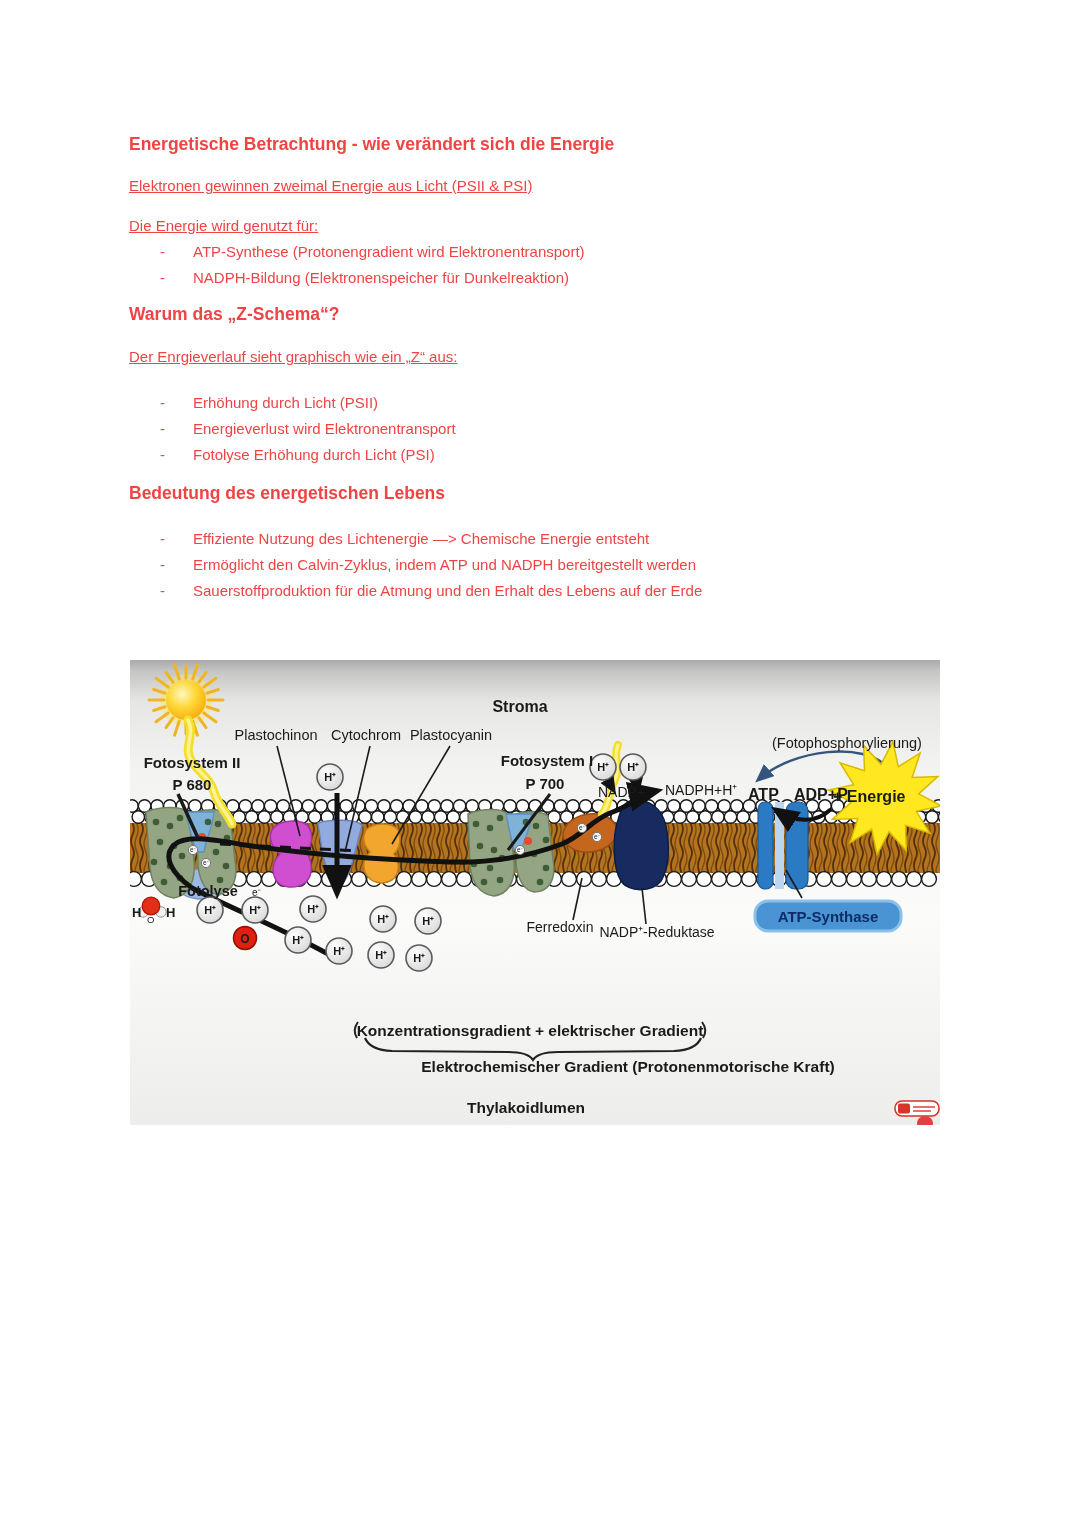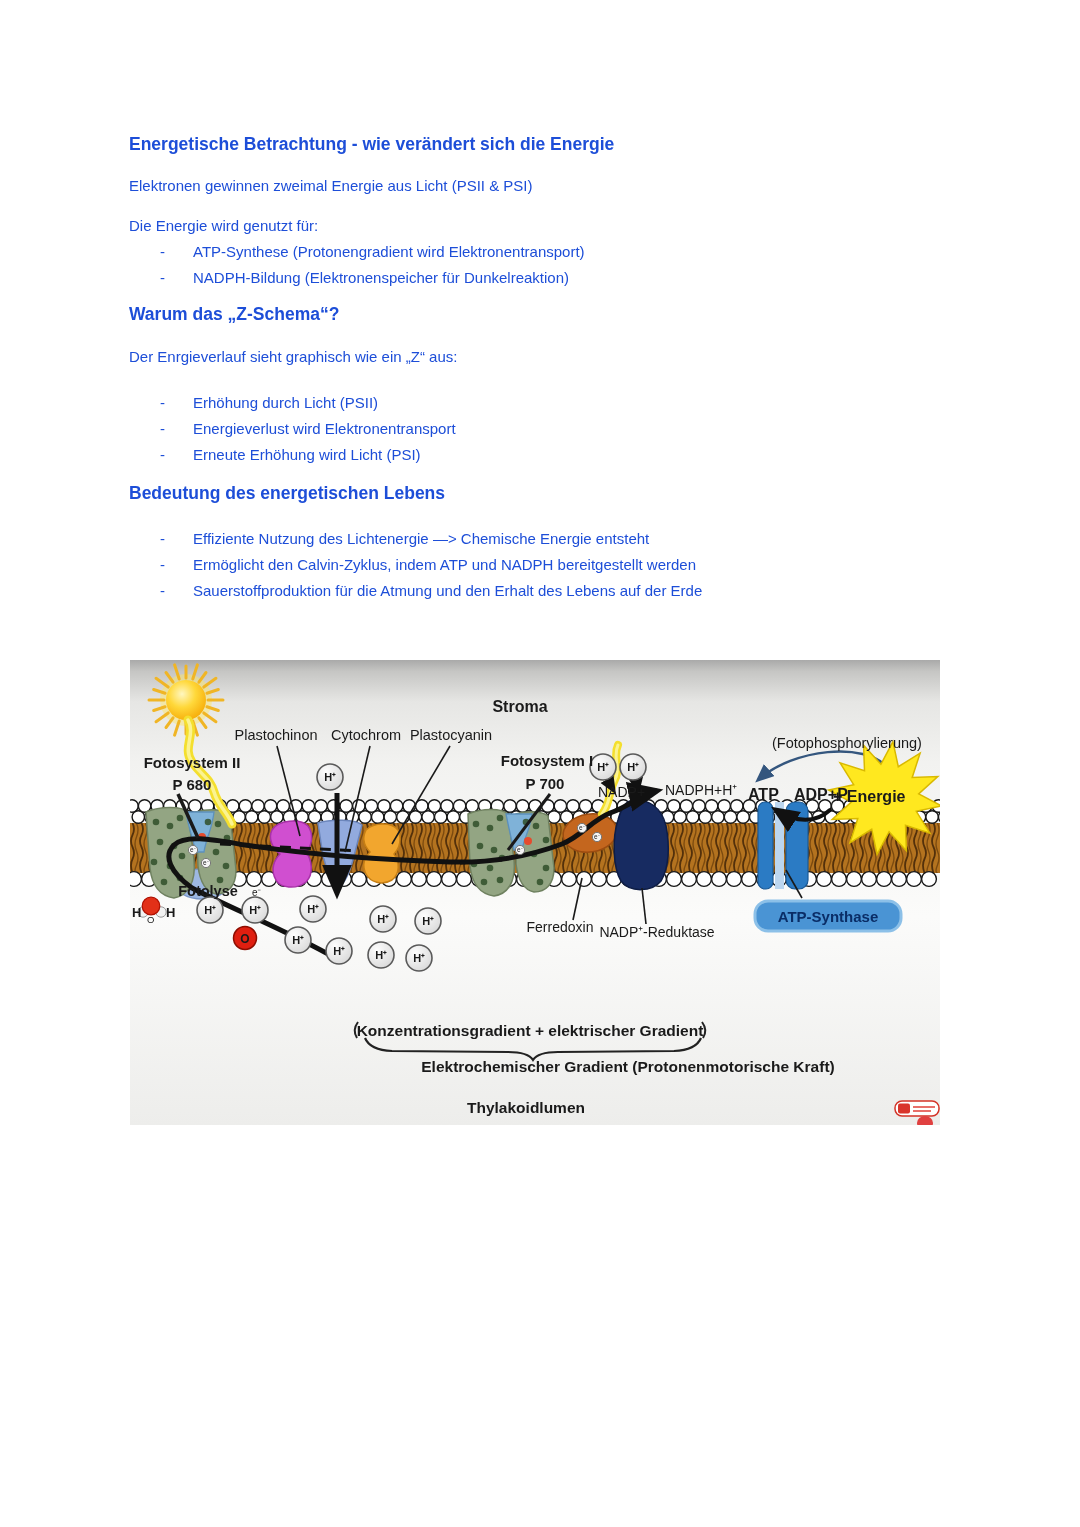--- a/index.html
+++ b/index.html
@@ -1,21 +1,21 @@
 <!DOCTYPE html>
 <html><head>
 <meta charset="utf-8">
 <style>
   html,body{margin:0;padding:0;background:#ffffff;}
   .page{position:relative;width:1080px;height:1527px;background:#fff;
-        font-family:"Liberation Sans",sans-serif;color:#1d4ed8;overflow:hidden;}
+        font-family:"Liberation Sans",sans-serif;color:#ef4444;overflow:hidden;}
   .doc{position:absolute;left:129px;top:133px;width:740px;}
   .doc h1,.doc h2{font-size:17.5px;font-weight:bold;line-height:22px;margin:0 0 21px 0;}
   .doc h2{margin-bottom:22px;}
-  .doc p{font-size:15px;line-height:19px;margin:0 0 21px 0;}
+  .doc p{font-size:15px;line-height:19px;margin:0 0 21px 0;text-decoration:underline;}
   .doc p.tight{margin-bottom:4px;}
   .doc p.mb19{margin-bottom:24px;}
   .list{margin:0 0 12px 0;}
   .list.mb14{margin-bottom:14px;}
   .li{display:flex;font-size:15px;line-height:26px;}
   .dash{flex:none;width:33px;padding-left:31px;}
   #diag{position:absolute;left:130px;top:660px;}
   #diag text{font-family:"Liberation Sans",sans-serif;fill:#1a1a1a;}
   .t14{font-size:14px;} .t145{font-size:14.5px;}
   .b15{font-size:15px;font-weight:bold;}
@@ -49,21 +49,21 @@
       <div class="li">
           <span class="dash">-</span>
           <span>Erhöhung durch Licht (PSII)</span>
         </div>
       <div class="li">
           <span class="dash">-</span>
           <span>Energieverlust wird Elektronentransport</span>
         </div>
       <div class="li">
           <span class="dash">-</span>
-          <span>Erneute Erhöhung wird Licht (PSI)</span>
+          <span>Fotolyse Erhöhung durch Licht (PSI)</span>
         </div>
     </div>
 
     <h2>Bedeutung des energetischen Lebens</h2>
     <div class="list">
       <div class="li">
           <span class="dash">-</span>
           <span>Effiziente Nutzung des Lichtenergie —&gt; Chemische Energie entsteht</span>
         </div>
       <div class="li">

